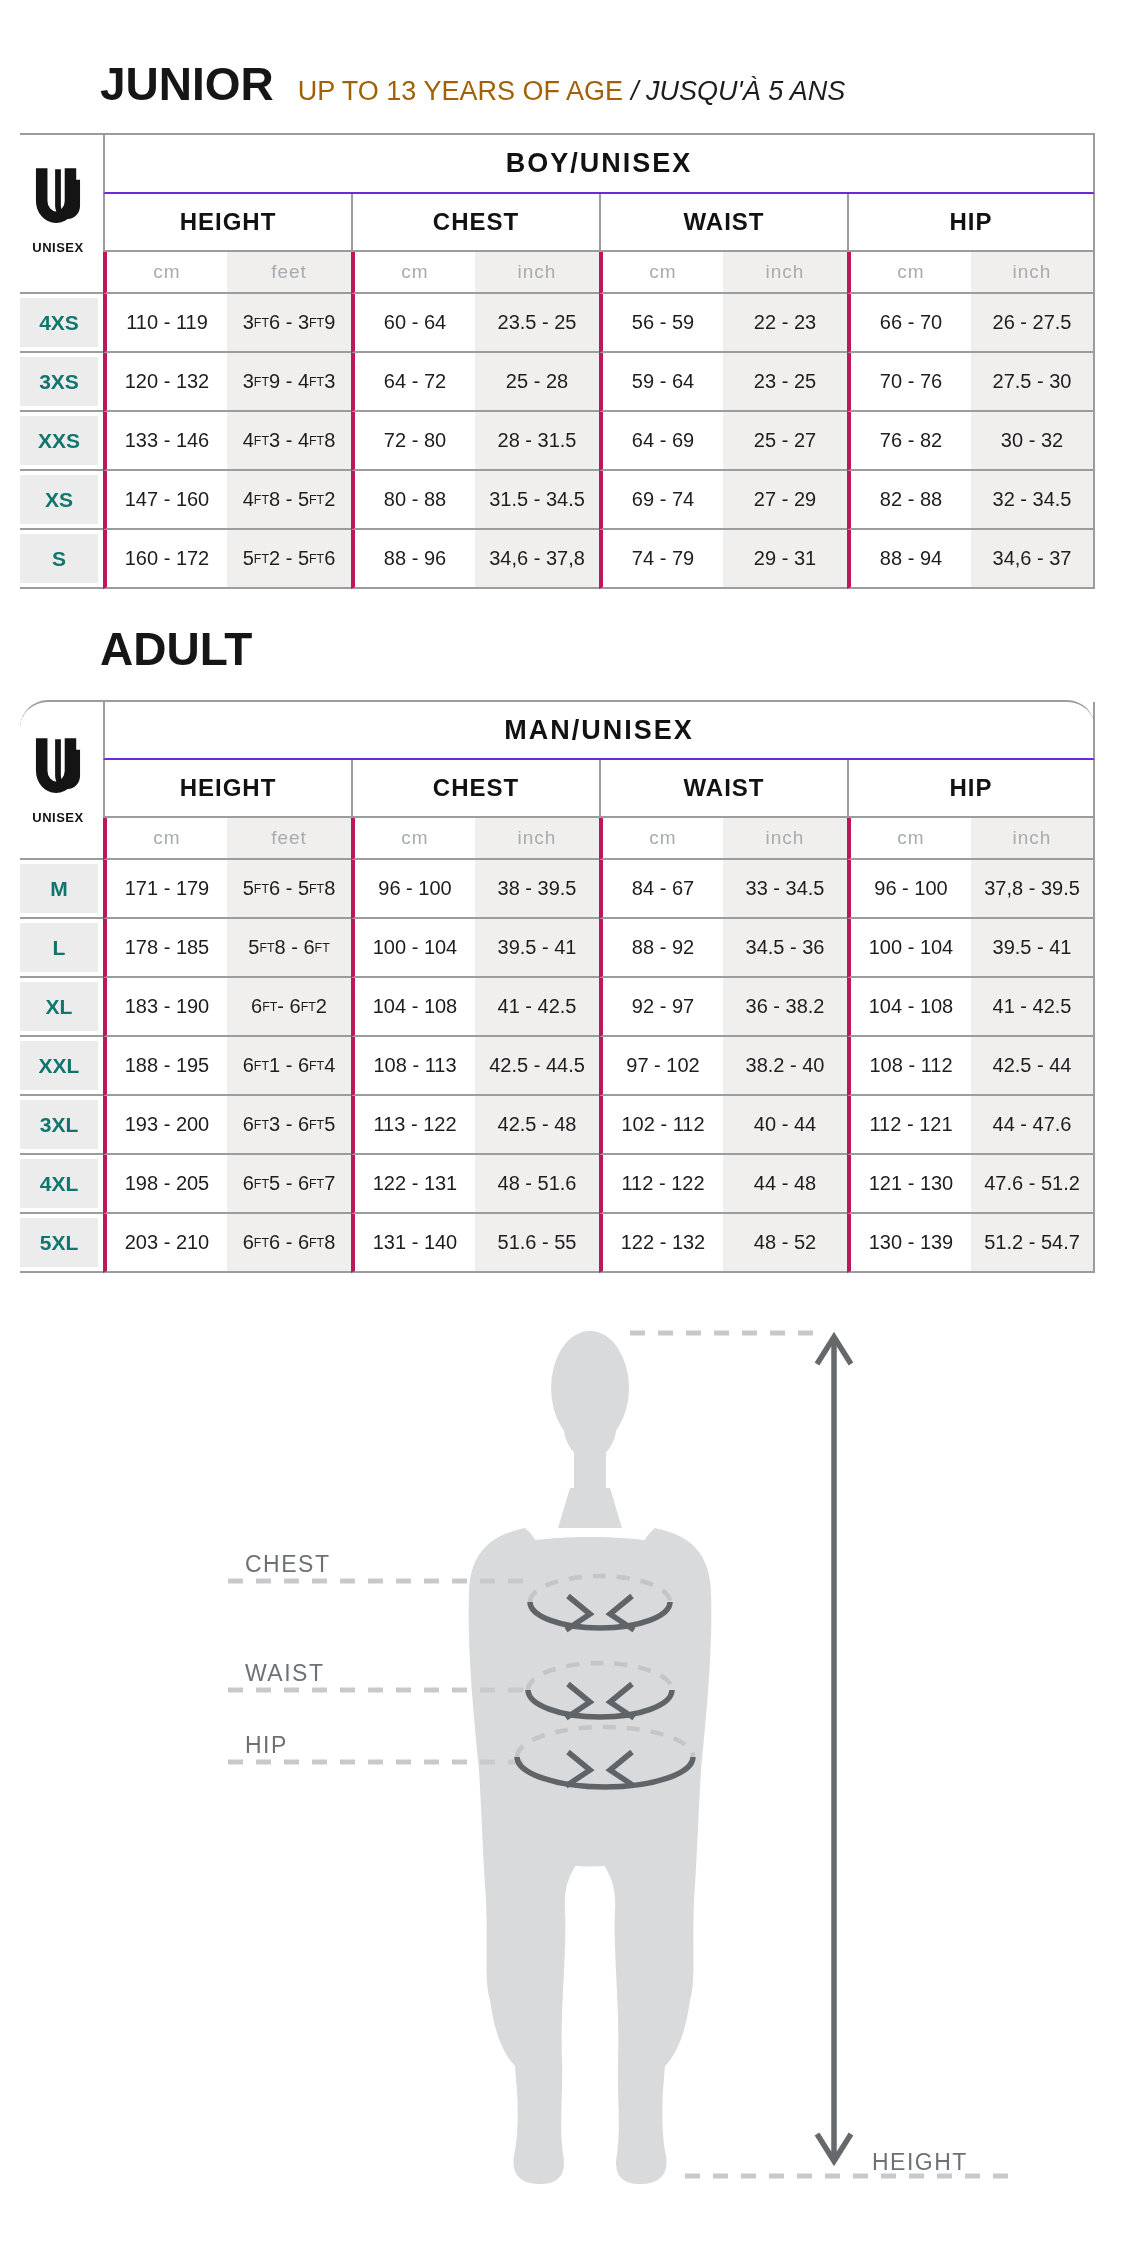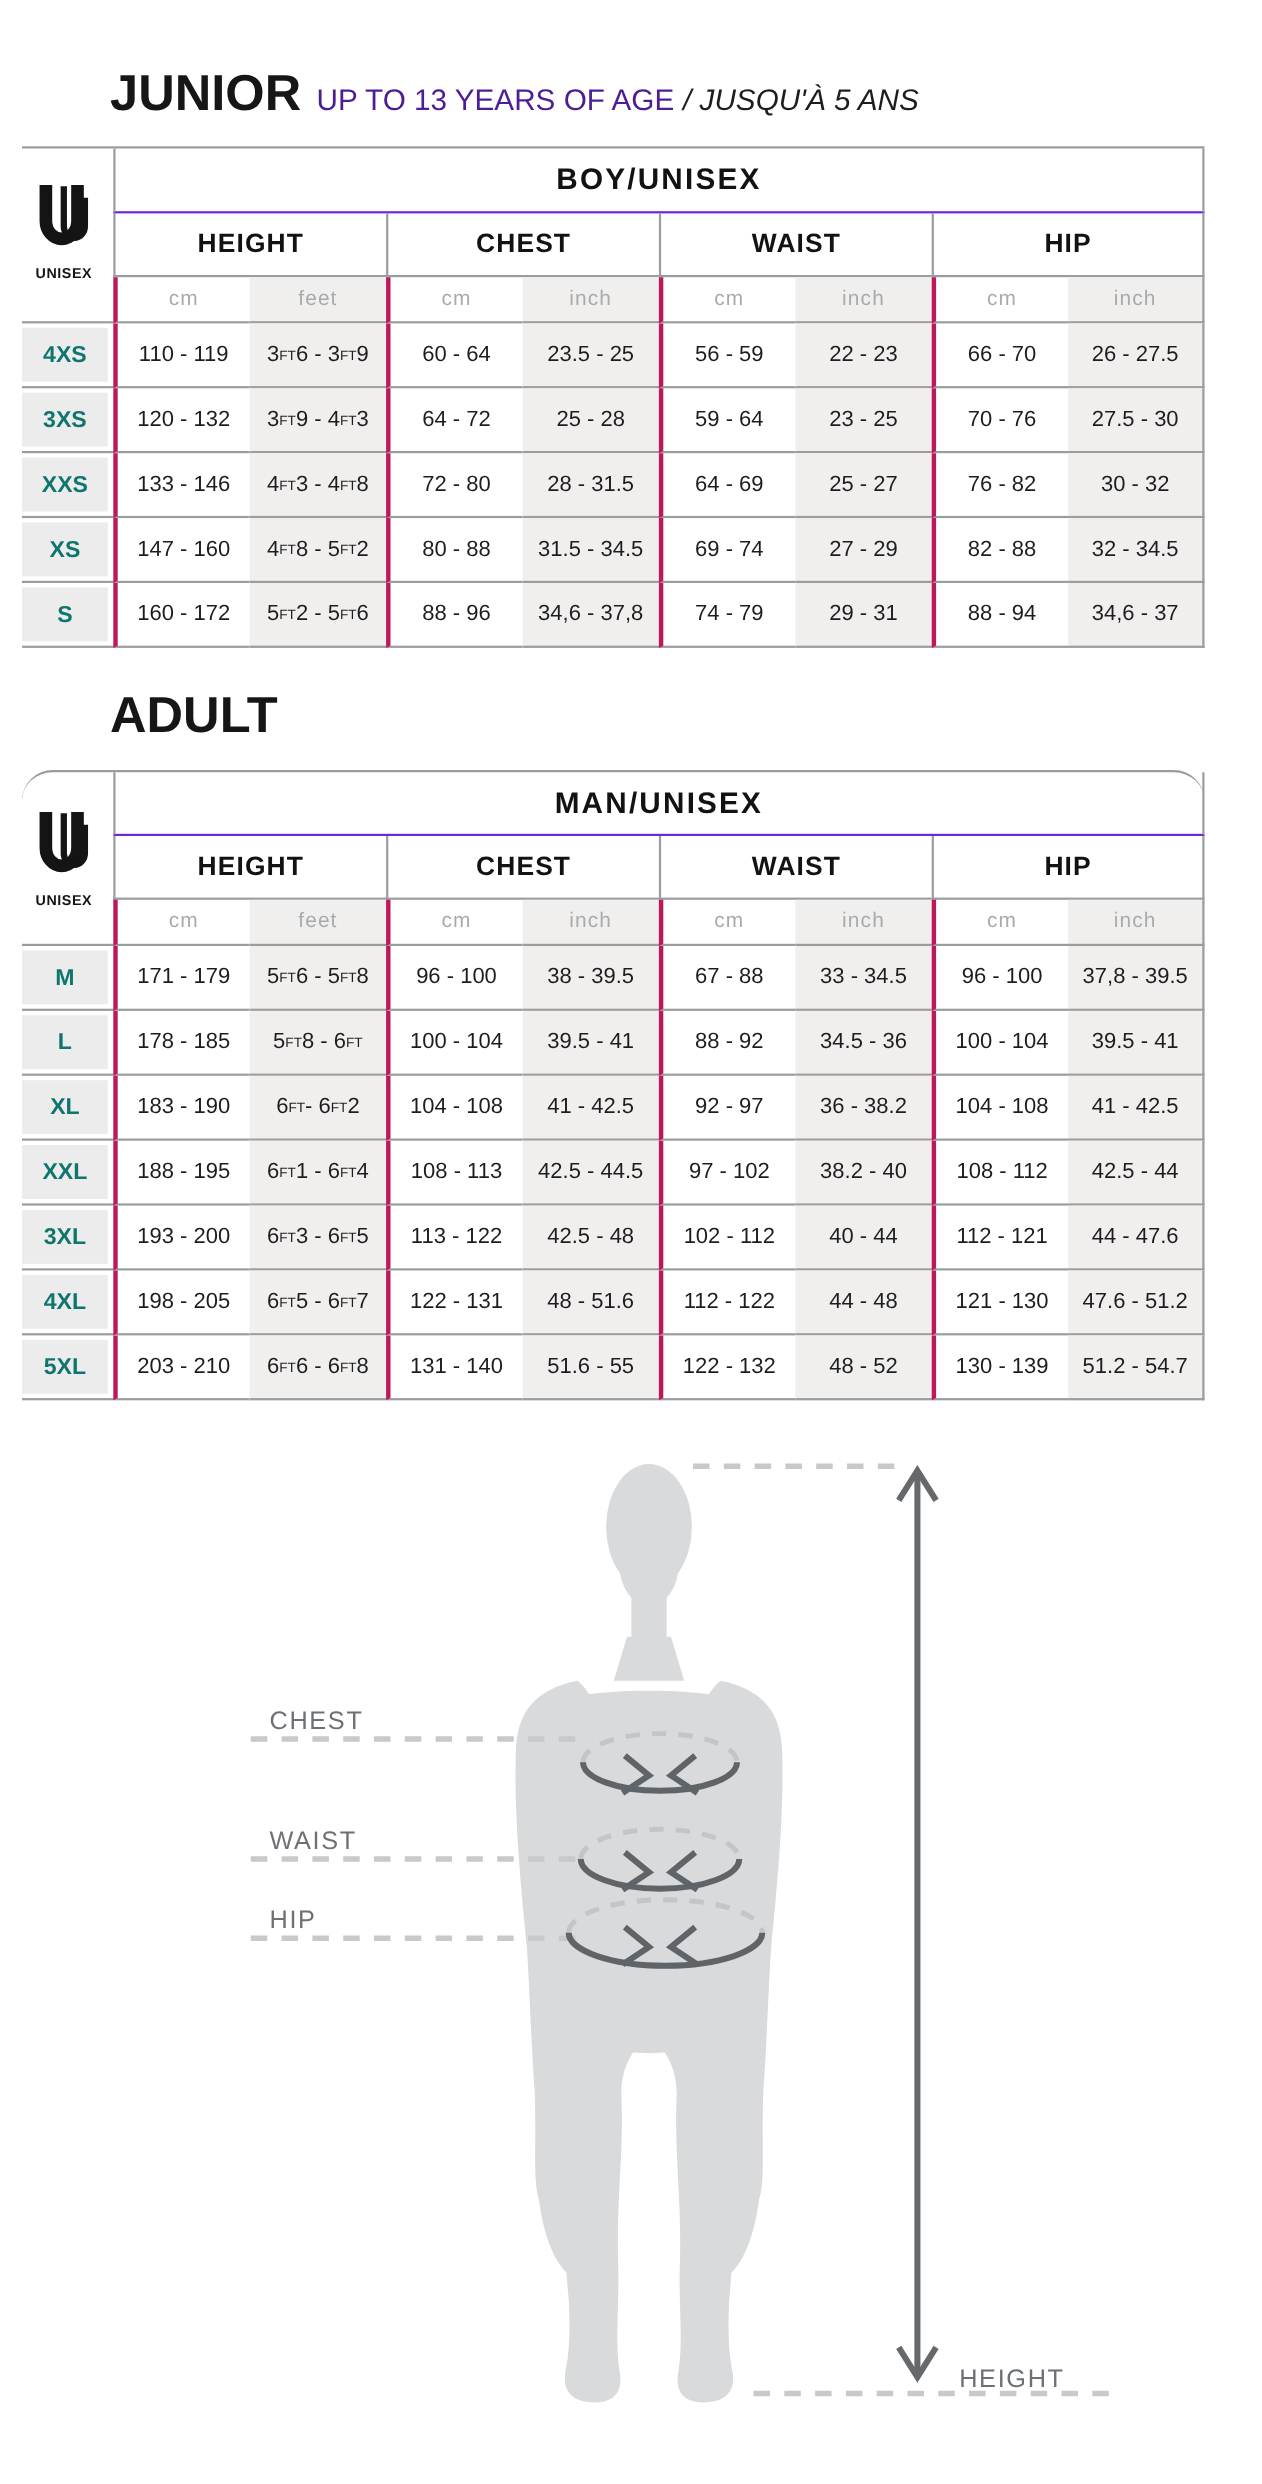--- a/index.html
+++ b/index.html
@@ -2,21 +2,21 @@
 <html><head>
 <meta charset="utf-8">
 <style>
   html,body{margin:0;padding:0;background:#ffffff;}
   #page{position:relative;width:1147px;height:2258px;background:#fff;overflow:hidden;
         font-family:"Liberation Sans",sans-serif;color:#1c1c1e;padding-left:24px;}
 
   
   .sec-title{position:absolute;display:flex;align-items:baseline;white-space:nowrap;}
   .sec-title .big{font-size:46px;font-weight:700;letter-spacing:0px;color:#161616;}
-  .sec-title .sub{font-size:27px;font-weight:400;margin-left:14px;color:#4c1d95;}
+  .sec-title .sub{font-size:27px;font-weight:400;margin-left:24px;color:#a16207;}
   .sec-title .sub-it{font-size:27px;font-style:italic;margin-left:8px;color:#1d1d1f;}
 
   
   .logo{position:absolute;width:78px;text-align:center;}
   .logo .lbl{margin-top:7px;font-size:13px;font-weight:700;letter-spacing:0.5px;color:#141414;}
 
   
   .size-grid{position:absolute;display:grid;grid-template-columns:83px repeat(8,124px);
              border-top:2px solid #9a9c9d;}
   #junior-grid{left:20px;top:133px;grid-template-rows:59px 58px 42px repeat(5,59px);}
@@ -159,21 +159,21 @@
       <div class="uh sh">inch</div>
       <div class="uh sb">cm</div>
       <div class="uh sh rb">inch</div>
       <div class="lc bt" style="grid-column: 1;">
         <div class="pill">M</div>
       </div>
       <div class="dc sb">171 - 179</div>
       <div class="dc sh">5<span class="ftu">ft</span>6 - 5<span class="ftu">ft</span>8</div>
       <div class="dc sb">96 - 100</div>
       <div class="dc sh">38 - 39.5</div>
-      <div class="dc sb">67 - 88</div>
+      <div class="dc sb">84 - 67</div>
       <div class="dc sh">33 - 34.5</div>
       <div class="dc sb">96 - 100</div>
       <div class="dc sh rb">37,8 - 39.5</div>
       <div class="lc" style="grid-column: 1;">
         <div class="pill">L</div>
       </div>
       <div class="dc sb">178 - 185</div>
       <div class="dc sh">5<span class="ftu">ft</span>8 - 6<span class="ftu">ft</span></div>
       <div class="dc sb">100 - 104</div>
       <div class="dc sh">39.5 - 41</div>

